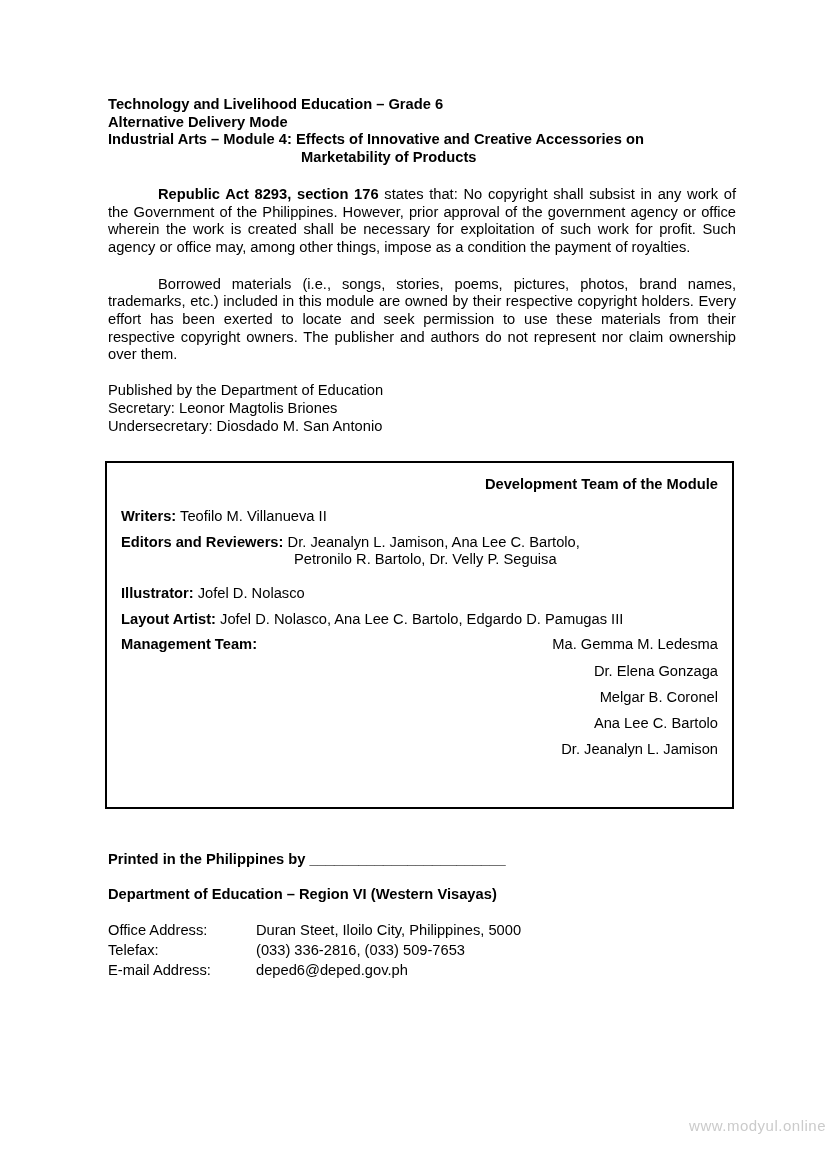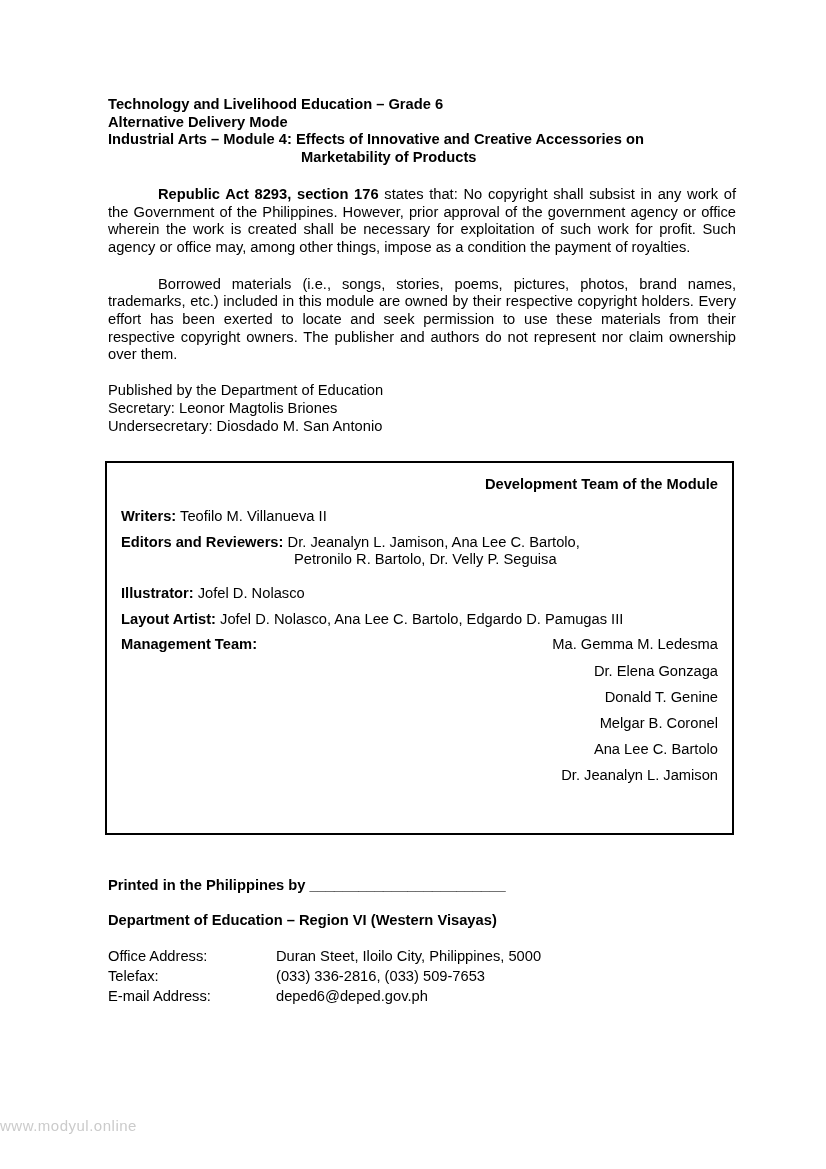--- a/index.html
+++ b/index.html
@@ -59,28 +59,28 @@
     font-weight: bold;
   }
   .region-line {
     margin-top: 17px;
     font-weight: bold;
   }
   .contact-block {
     margin-top: 17px;
     line-height: 20px;
   }
-  .contact-row { display: flex; gap: 20px; }
+  .contact-row { display: flex; }
   .contact-label { width: 148px; flex: 0 0 148px; }
   .watermark {
     position: absolute;
     top: 1117px;
     left: 0;
     width: 826px;
-    text-align: left;
+    text-align: right;
     color: #cbcbcb;
     font-size: 15px;
     letter-spacing: 0.5px;
   }
 </style>
 </head>
 <body>
 
 <div class="content">
 
@@ -125,21 +125,20 @@
     <div class="team-row">
       <span class="b">Layout Artist:</span>
       <span>Jofel D. Nolasco, Ana Lee C. Bartolo, Edgardo D. Pamugas III</span>
     </div>
 
     <div class="mgmt-row">
       <div class="mgmt-label">Management Team:</div>
       <div class="mgmt-values">
         <div class="mgmt-name">Ma. Gemma M. Ledesma</div>
         <div class="mgmt-name">Dr. Elena Gonzaga</div>
-        <div class="mgmt-name">Donald T. Genine</div>
         <div class="mgmt-name">Melgar B. Coronel</div>
         <div class="mgmt-name">Ana Lee C. Bartolo</div>
         <div class="mgmt-name">Dr. Jeanalyn L. Jamison</div>
       </div>
     </div>
   </div>
 
   <div class="printed-line">
     <span>Printed in the Philippines by </span><span>________________________</span>
   </div>

